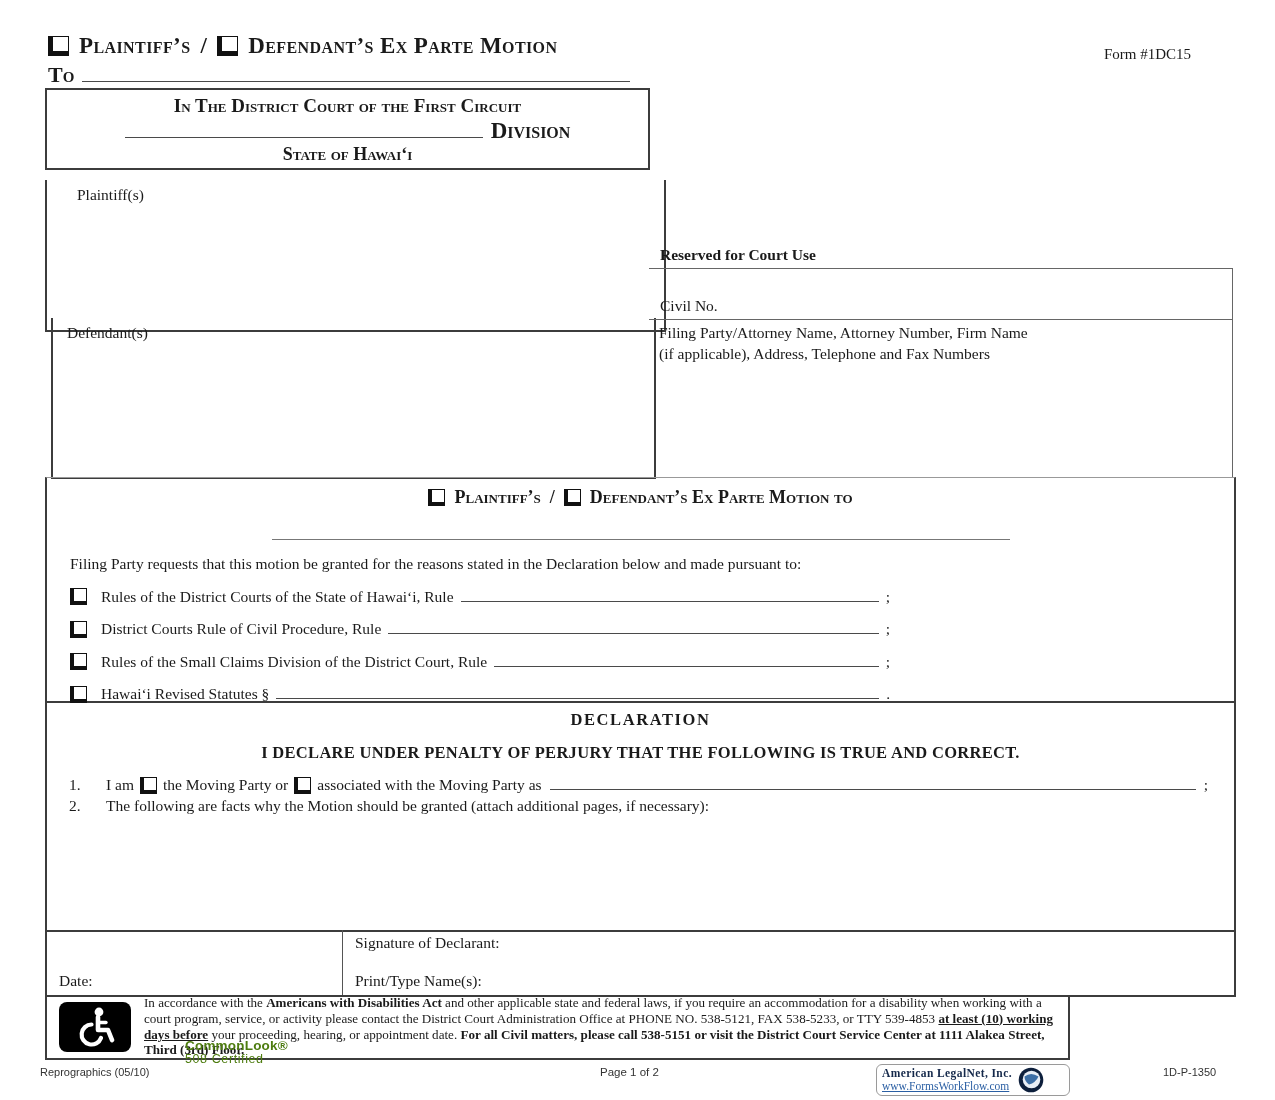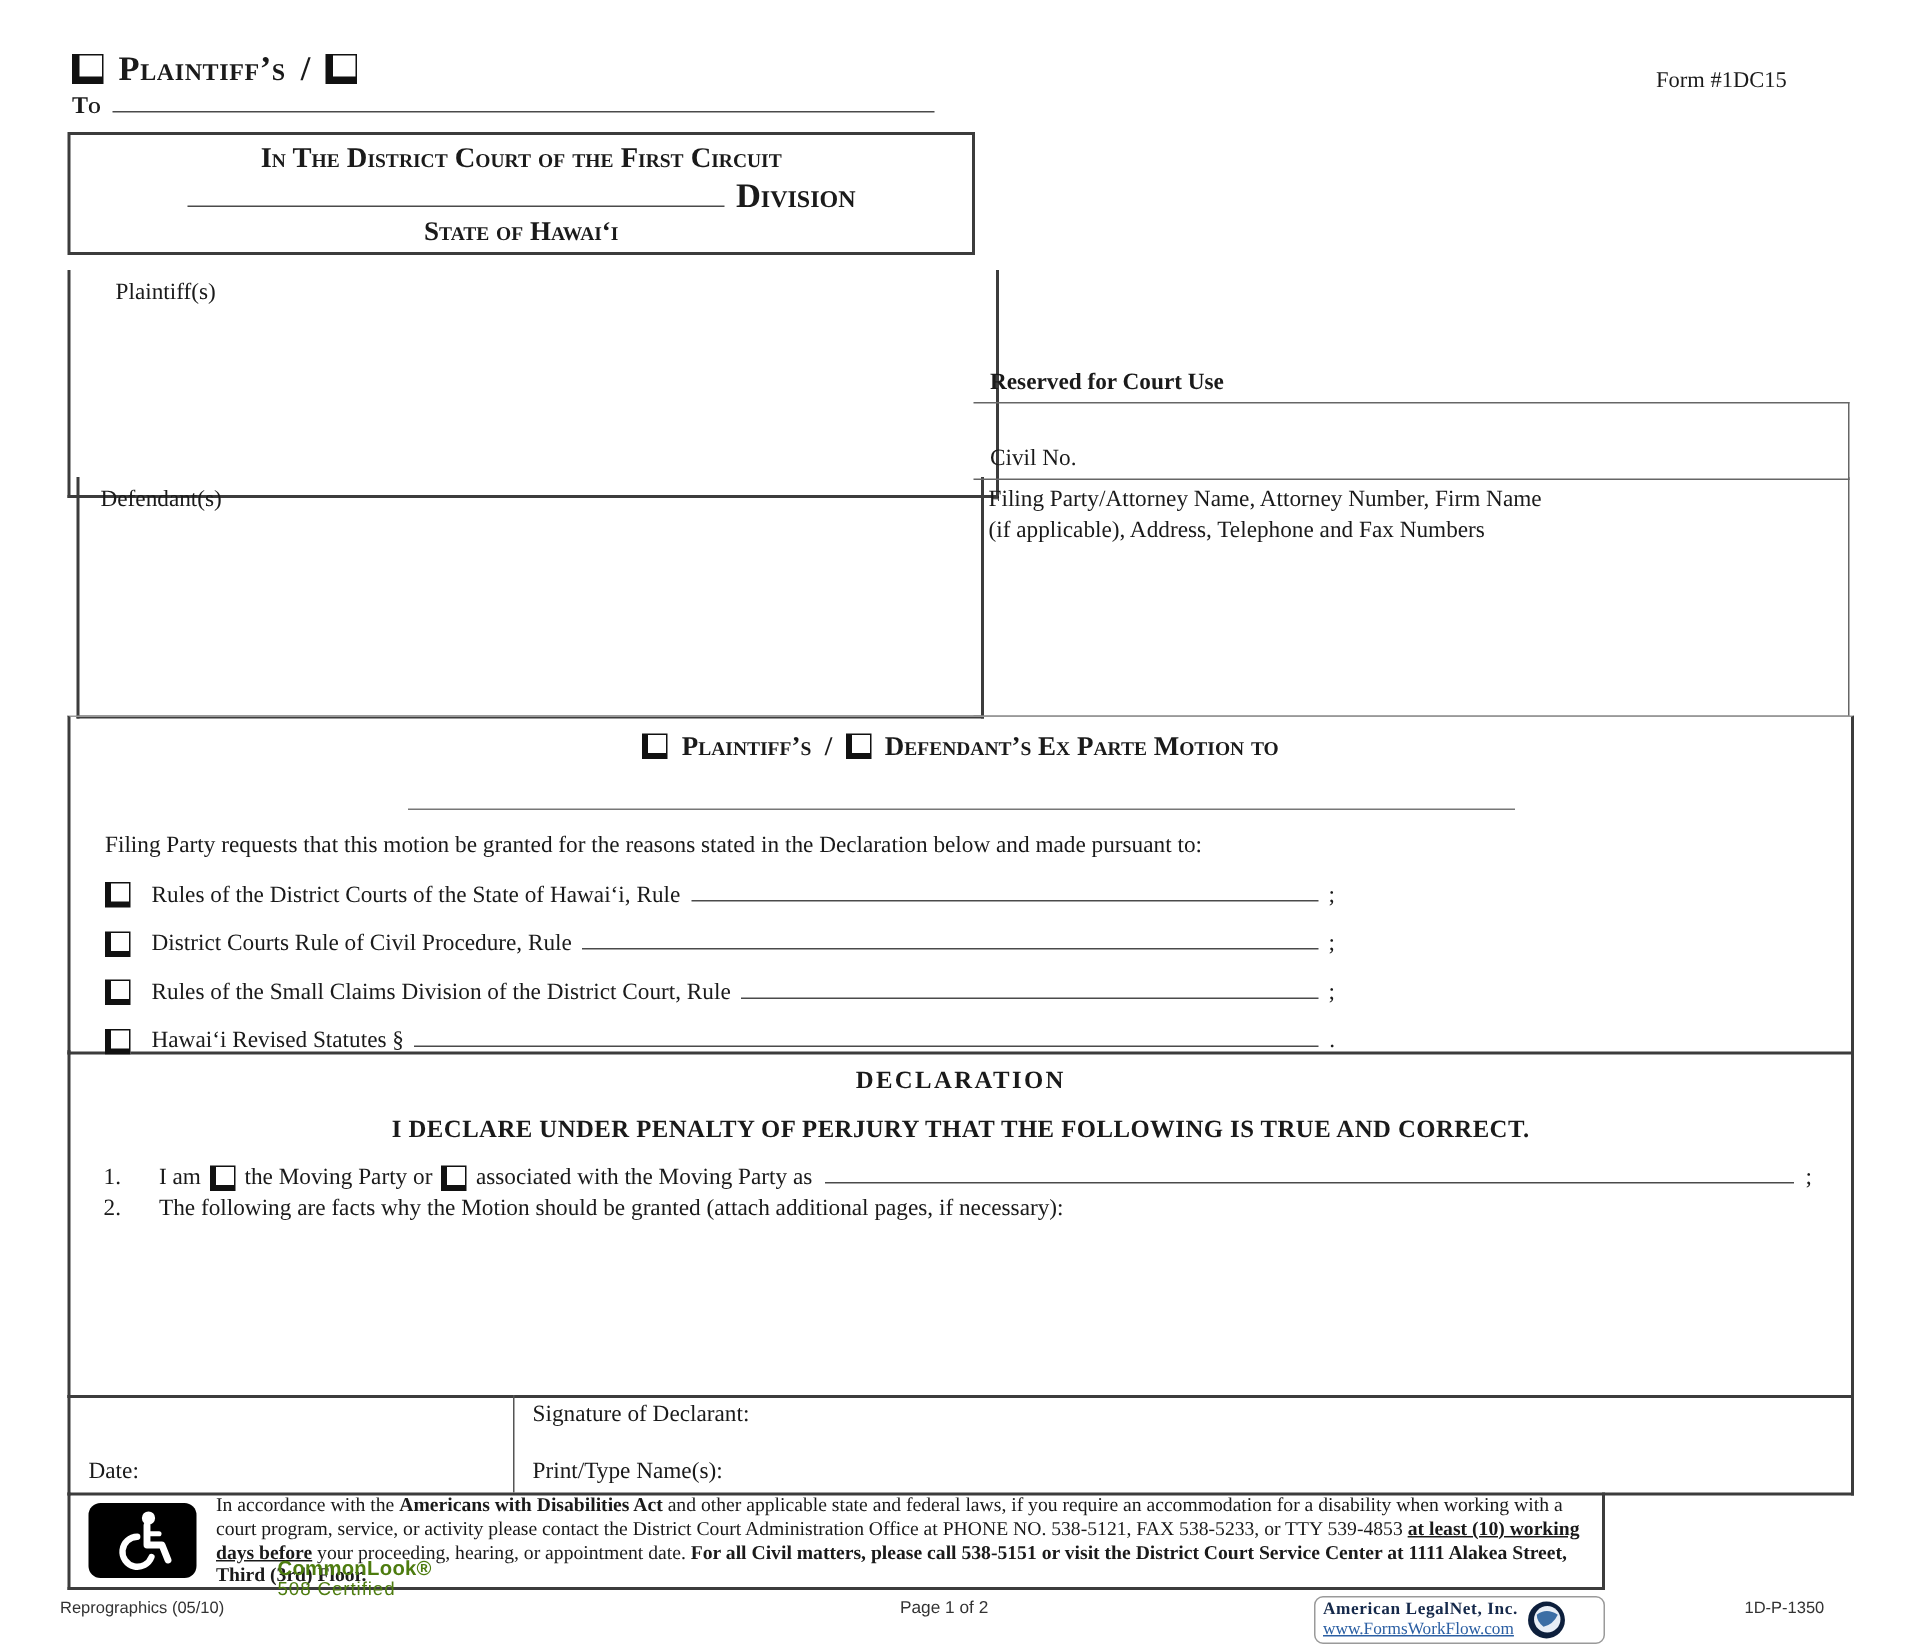--- a/index.html
+++ b/index.html
@@ -11,21 +11,21 @@
       border-top:1.5px solid #111;border-right:1.5px solid #111;
       border-left:4px solid #111;border-bottom:4px solid #111;
       align-self:center;flex:none;}
   .cb-lg{width:15px;height:14px;border-left-width:5px;border-bottom-width:5px;}
   .ul{display:inline-block;border-bottom:1.6px solid #4a4a4a;height:1px;}
   .abs{position:absolute;}
   
   .hdr-title{left:48px;top:33px;font-size:23px;font-weight:700;letter-spacing:.4px;
              display:flex;align-items:baseline;gap:10px;}
   .form-no{left:1104px;top:46px;font-size:15px;}
-  .to-row{left:48px;top:62px;font-size:16px;font-weight:700;display:flex;align-items:baseline;gap:8px;}
+  .to-row{left:48px;top:62px;font-size:22px;font-weight:700;display:flex;align-items:baseline;gap:8px;}
   
   .court-box{left:45px;top:88px;width:601px;height:78px;border:2px solid #3c3c3c;
              text-align:center;font-weight:700;}
   .court-l1{margin-top:5px;font-size:19px;}
   .court-l2{margin-top:1px;font-size:23px;display:flex;justify-content:center;align-items:baseline;gap:8px;}
   .court-l3{margin-top:0px;font-size:18px;}
   .pl-box{left:45px;top:180px;width:601px;height:150px;border:2px solid #3c3c3c;border-top:none;padding-left:16px;}
   .df-box{left:51px;top:318px;width:601px;height:159px;border:2px solid #3c3c3c;border-top:none;}
   .party-label{padding:6px 0 0 14px;font-size:15.5px;}
   .reserved{left:660px;top:246px;font-size:15.5px;font-weight:700;}
@@ -84,20 +84,21 @@
 </head>
 <body>
 
 <div class="page">
 
   <div class="abs hdr-title sc">
     <span class="cb cb-lg"></span>
     <span>Plaintiff’s</span>
     <span>/</span>
     <span class="cb cb-lg"></span>
+    <span>Defendant’s Ex Parte Motion</span>
   </div>
   <div class="abs form-no">Form #1DC15</div>
   <div class="abs to-row sc">
     <span>To</span>
     <span class="ul" style="width:548px;"></span>
   </div>
 
   <div class="abs court-box sc">
     <div class="court-l1">In The District Court of the First Circuit</div>
     <div class="court-l2">

